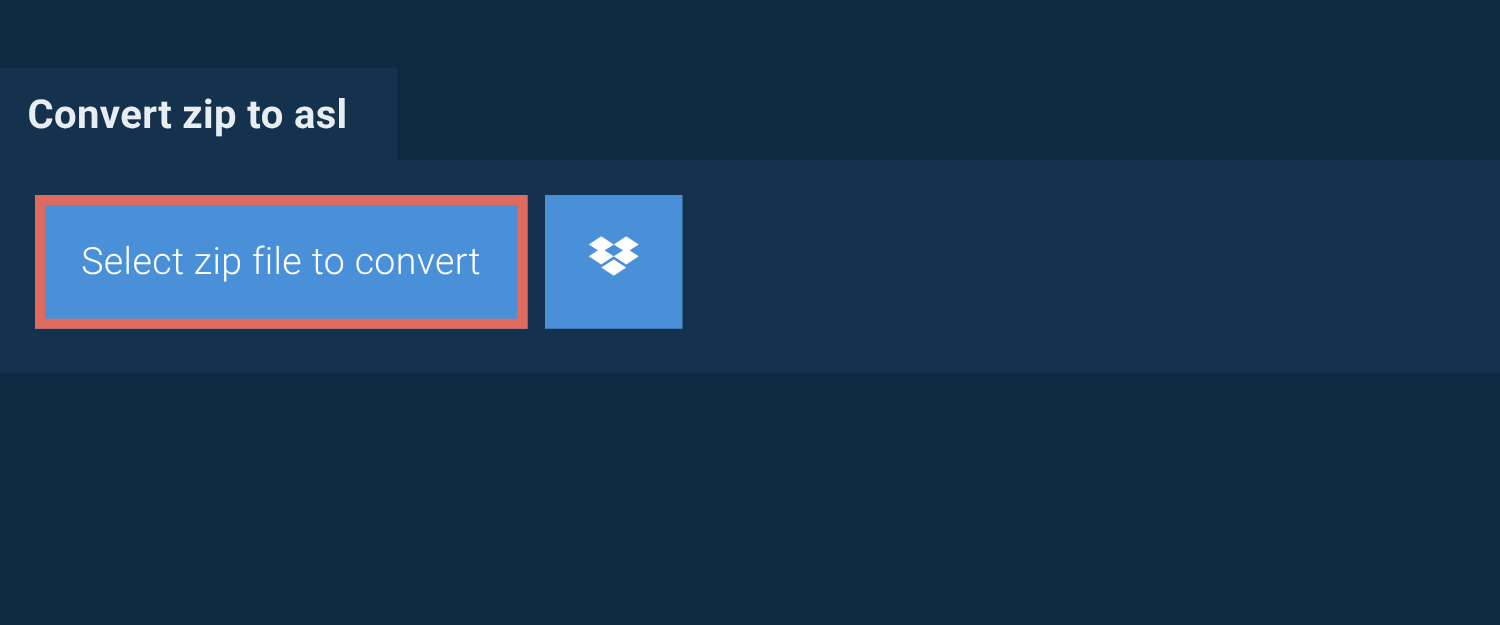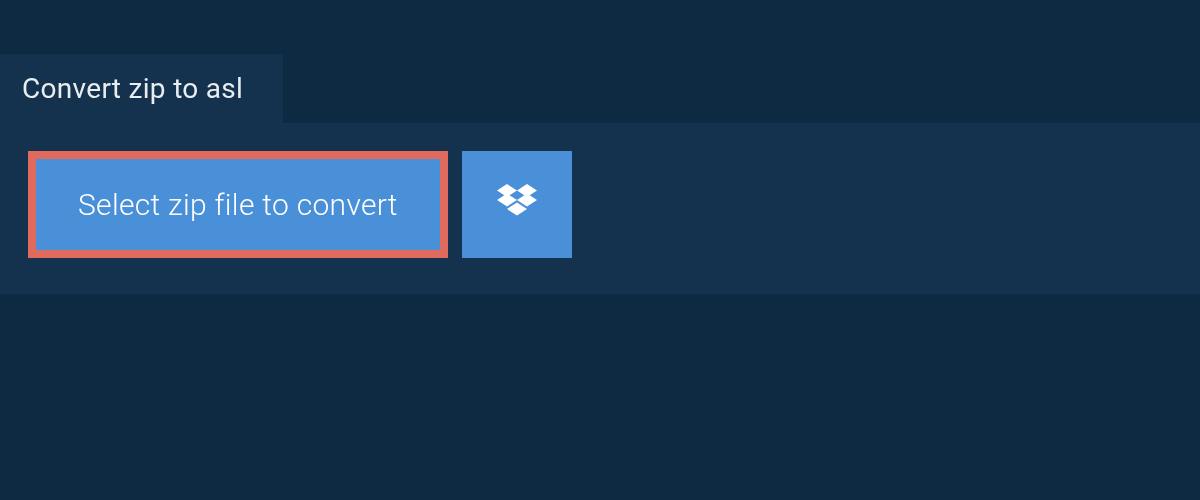--- a/index.html
+++ b/index.html
@@ -15,41 +15,41 @@
       overflow: hidden;
     }
     .tab-region {
       background: #14324d;
       display: inline-block;
       padding: 18px 40px 18px 22px;
       margin-top: 54px;
     }
     .tab-title {
       color: #e8edf2;
-      font-size: 28px;
-      font-weight: 400;
+      font-size: 32px;
+      font-weight: 700;
       letter-spacing: 0.3px;
     }
     .panel {
       background: #14324d;
       width: 100%;
       padding: 28px 28px 36px 28px;
     }
     .button-row {
       display: flex;
       gap: 14px;
       align-items: stretch;
     }
     .select-file-button {
       background: #4a90d9;
       border: 8px solid #e16a5f;
       color: #ffffff;
       font-size: 30px;
       font-weight: 300;
-      padding: 28px 42px;
+      padding: 28px 29px;
       cursor: pointer;
       display: flex;
       align-items: center;
       justify-content: center;
       letter-spacing: 0.3px;
     }
     .dropbox-button {
       background: #4a90d9;
       width: 110px;
       cursor: pointer;

